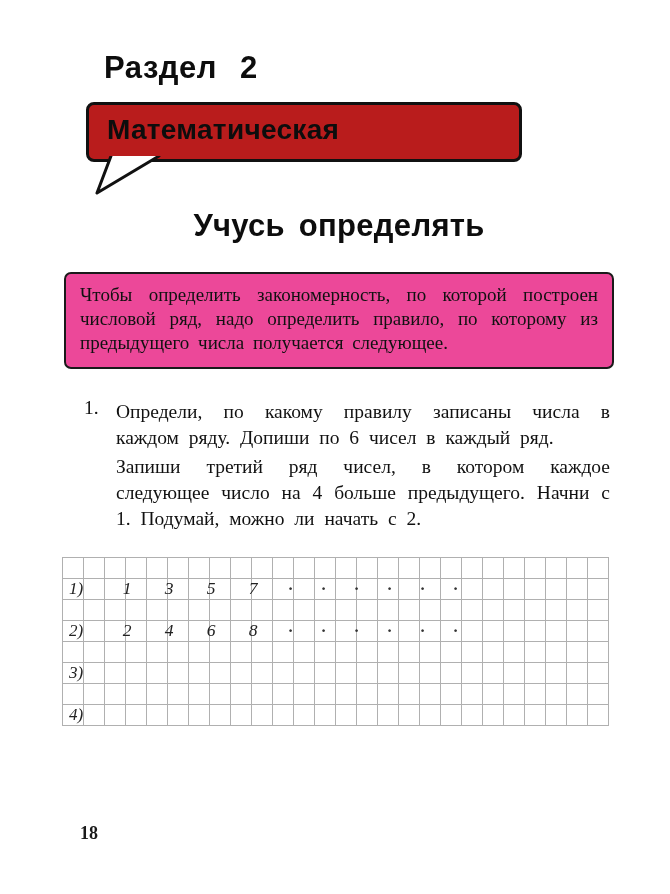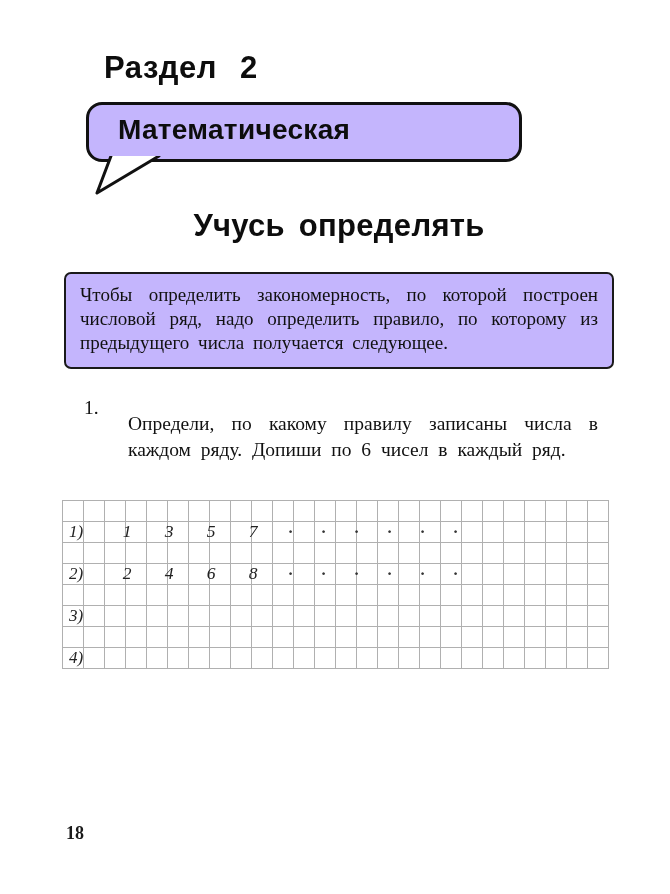--- a/index.html
+++ b/index.html
@@ -23,23 +23,23 @@
     letter-spacing:0.5px;
     color:#0d0d0d;
   }
 
   .bubble {
     position:relative;
     margin:16px 0 0 22px;
     width:436px;
     box-sizing:border-box;
     border:3px solid #111;
-    border-radius:16px;
-    padding:9px 22px 13px 29px;
-    background:#c4b5fd;
+    border-radius:8px;
+    padding:9px 22px 13px 18px;
+    background:#b91c1c;
   }
   .bubble-line {
     display:block;
     font-family:"Liberation Sans", sans-serif;
     font-weight:bold;
     font-size:28px;
     line-height:1.16;
     letter-spacing:0.3px;
     color:#0d0d0d;
   }
@@ -66,42 +66,42 @@
 
   .rule-box {
     margin-top:14px;
     border:2.5px solid #1a1a1a;
     border-radius:7px;
     padding:9px 14px 11px 14px;
     font-size:19px;
     line-height:1.28;
     text-align:justify;
     word-spacing:4px;
-    background:#c4b5fd;
+    background:#ec4899;
   }
 
   .task {
     margin-top:26px;
     display:flex;
     padding-left:20px;
   }
   .task-number {
     width:28px;
     flex:0 0 28px;
     font-size:19.5px;
     line-height:1.32;
   }
   .task-text {
     flex:1;
     font-size:19.5px;
     line-height:1.32;
     text-align:justify;
     word-spacing:5px;
   }
-  .task-text p { margin:16px; }
+  .task-text p { margin:4px; }
 
   .grid-wrap {
     position:relative;
     margin-top:22px;
     margin-left:-2px;
     width:547px;
     height:169px;
     background-image:
       repeating-linear-gradient(to right,  #b0b0b0 0 1px, transparent 1px 21px),
       repeating-linear-gradient(to bottom, #b0b0b0 0 1px, transparent 1px 21px);
@@ -140,21 +140,21 @@
     width:33px;
     flex:0 0 33px;
     text-align:center;
     font-size:17px;
     font-weight:bold;
     color:#333;
   }
 
   .page-number {
     position:absolute;
-    left:66px;
+    left:80px;
     bottom:26px;
     font-size:18px;
     font-weight:bold;
     color:#1a1a1a;
   }
 </style>
 </head>
 <body>
 
 <div class="page">
@@ -174,20 +174,21 @@
     </h2>
 
     <div class="rule-box">
       <span>Чтобы определить закономерность, по которой построен числовой ряд, надо определить правило, по которому из предыдущего числа получается следующее.</span>
     </div>
 
     <div class="task">
       <div class="task-number">1.</div>
       <div class="task-text">
         <p>Определи, по какому правилу записаны числа в каждом ряду. Допиши по 6 чисел в каждый ряд.</p>
+        <p>Запиши третий ряд чисел, в котором каждое следующее число на 4 больше предыдущего. Начни с 1. Подумай, можно ли начать с 2.</p>
       </div>
     </div>
 
     <div class="grid-wrap">
 
       <div class="grid-row r1">
         <span class="row-label">1)</span>
         <span class="cell-num">1</span>
         <span class="cell-num">3</span>
         <span class="cell-num">5</span>

